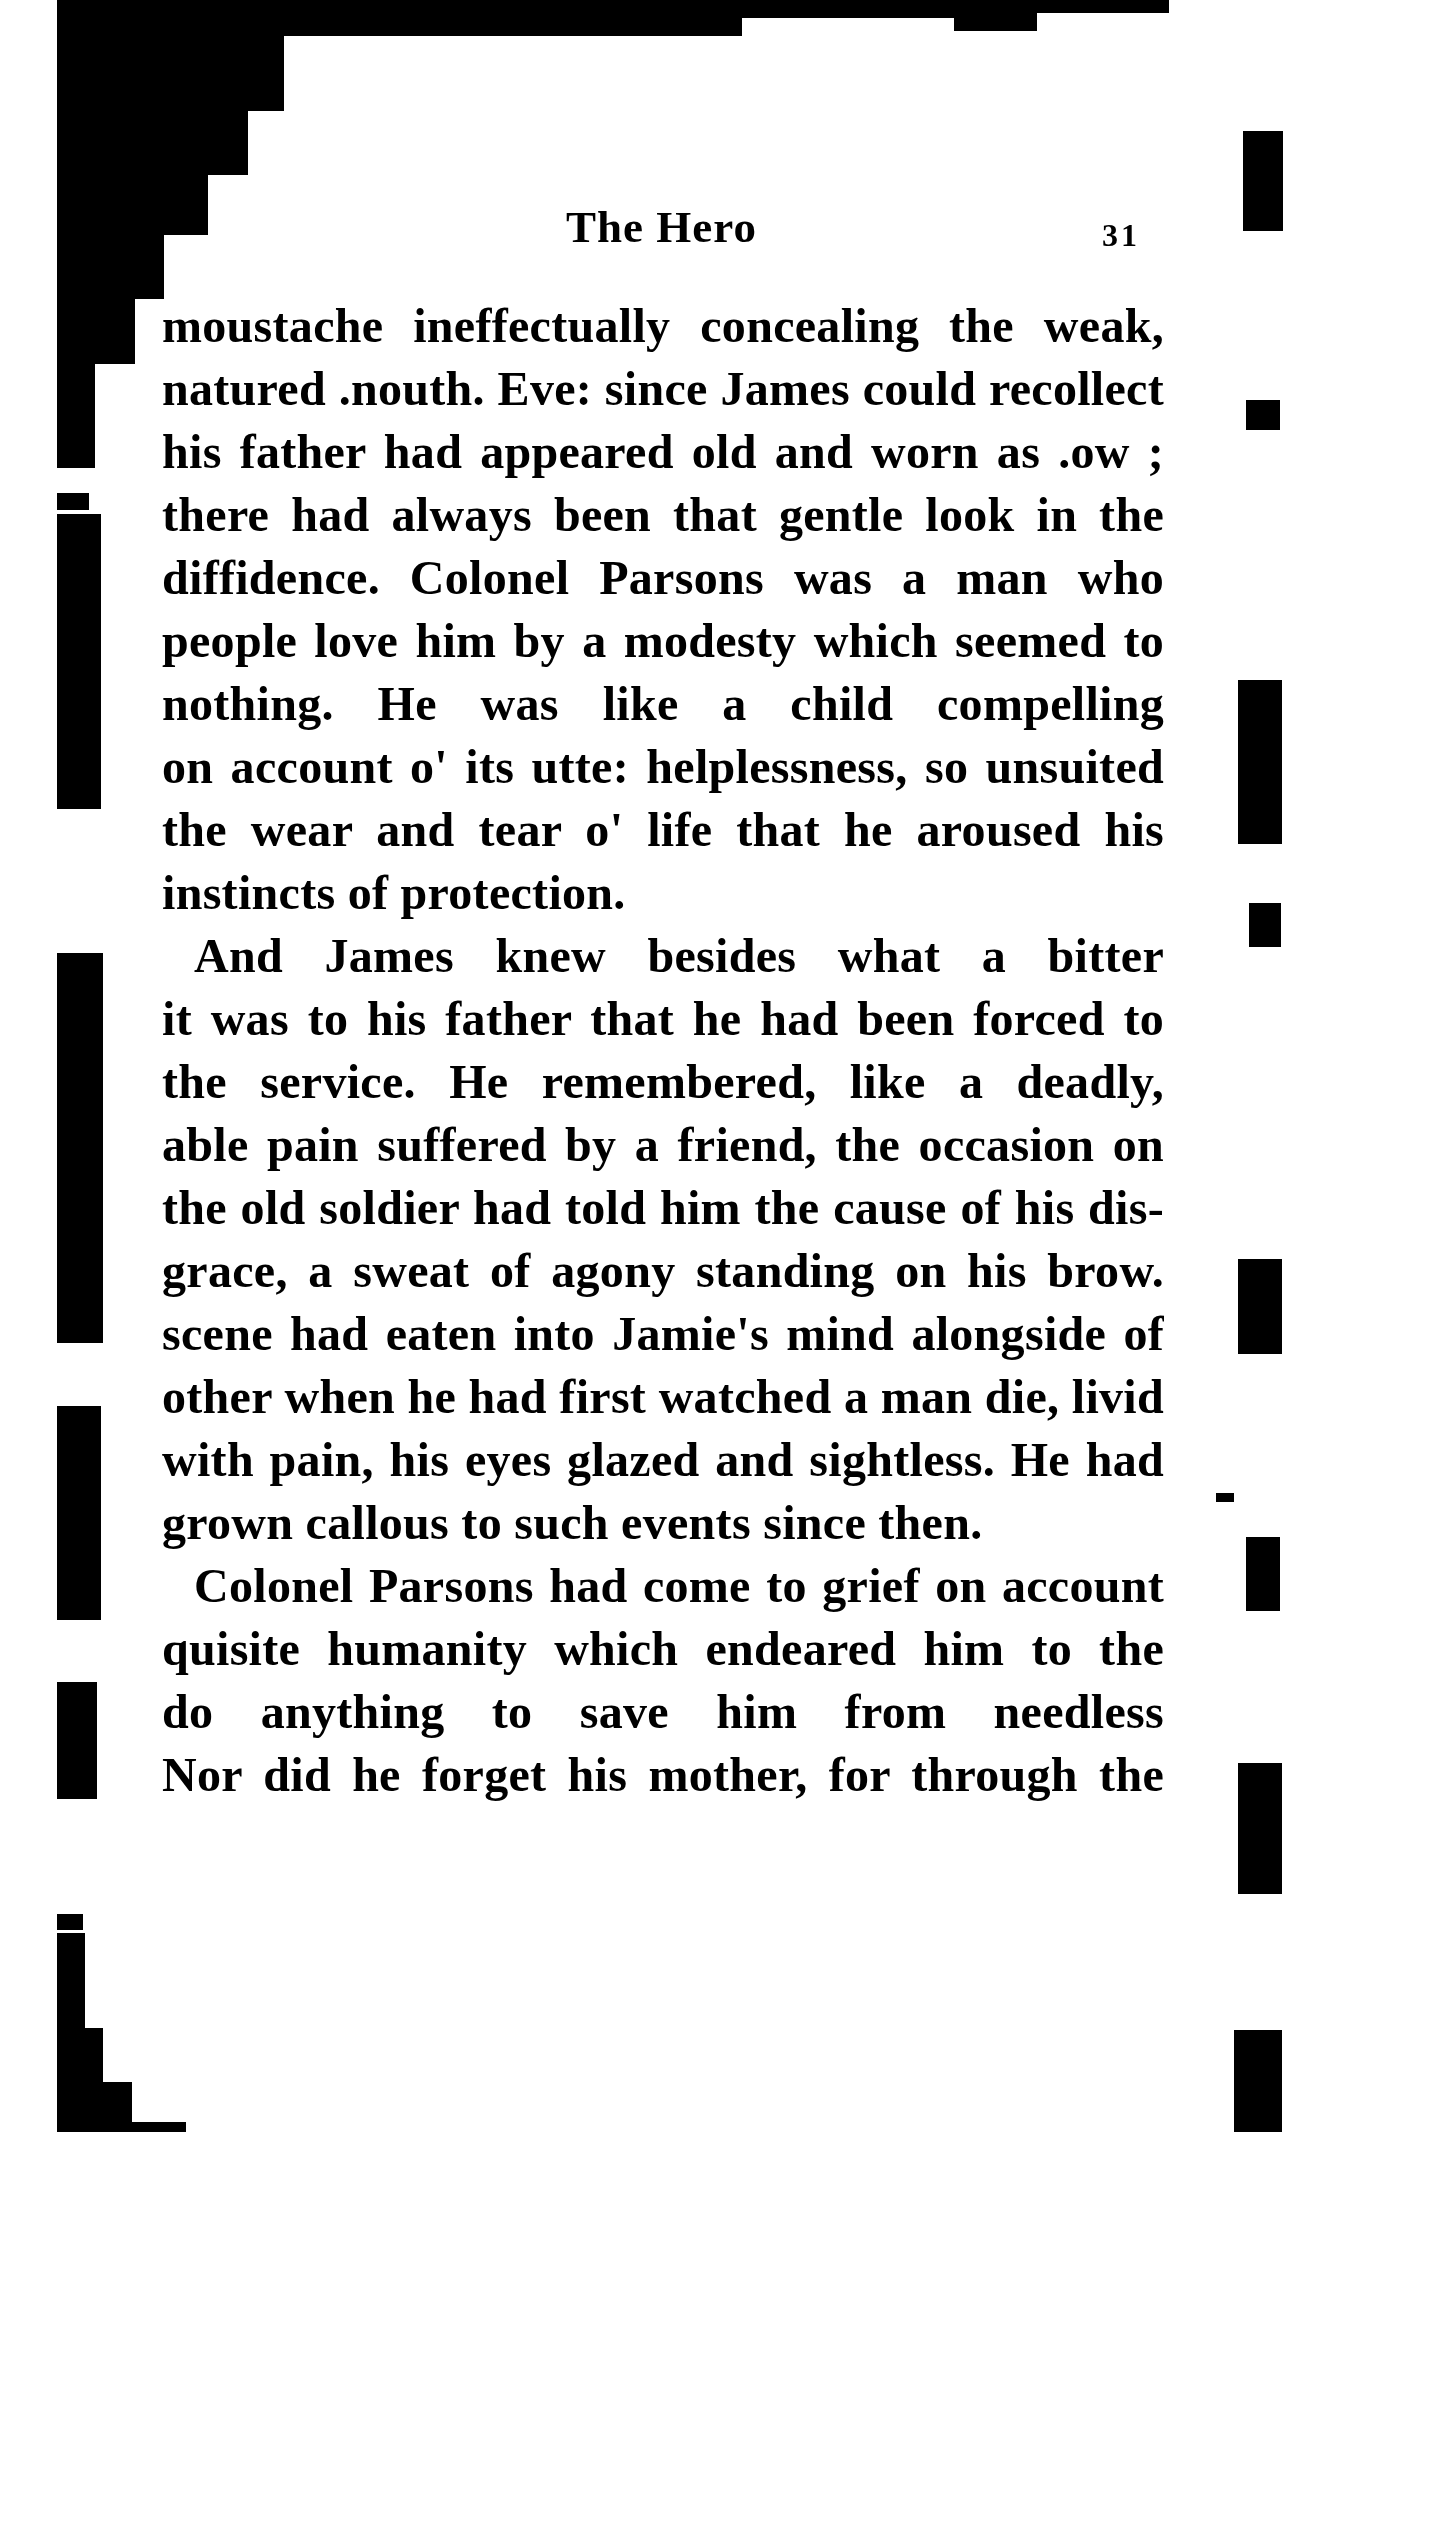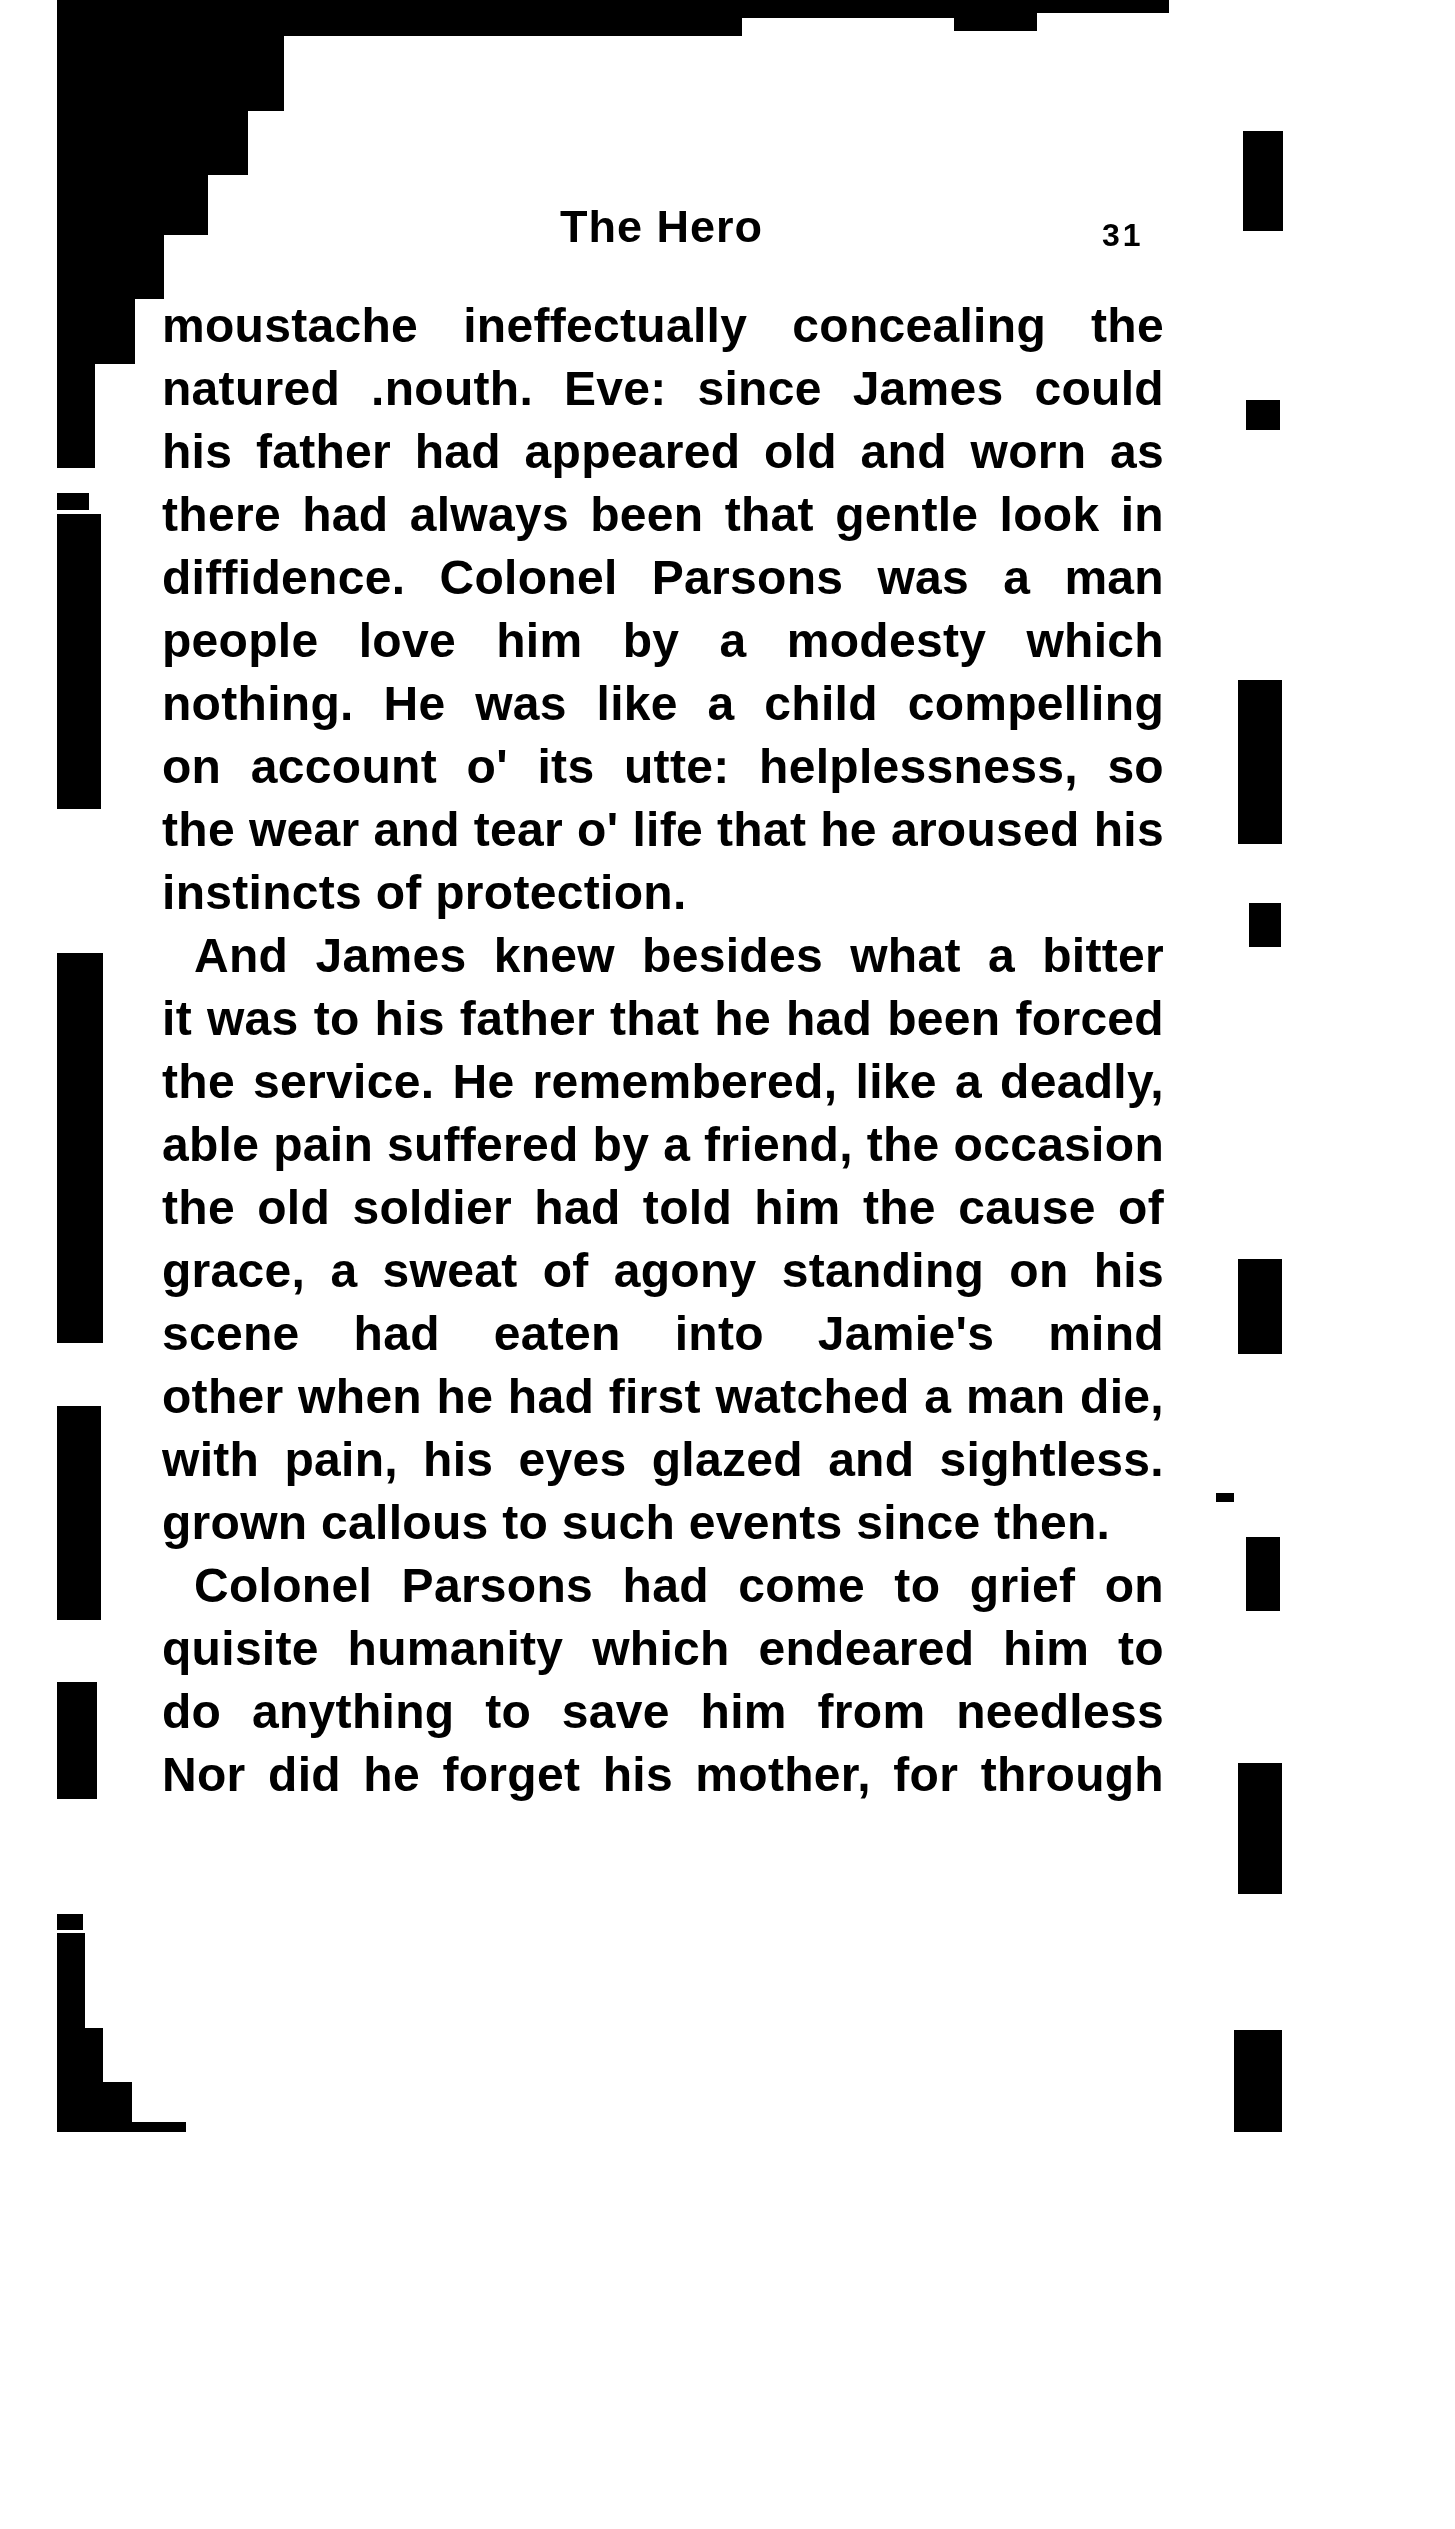--- a/index.html
+++ b/index.html
@@ -2,21 +2,21 @@
 <html><head>
 <meta charset="utf-8">
 <style>
   html, body { margin: 0; padding: 0; background: #ffffff; }
   .page {
     position: relative;
     width: 1456px;
     height: 2132px;
     background: #ffffff;
     overflow: hidden;
-    font-family: Liberation Sans, sans-serif;
+    font-family: Liberation Serif, serif;
     color: #000000;
   }
   
   .ink { position: absolute; background: #000000; }
   .wedge-tl {
     left: 57px; top: 0; width: 227px; height: 468px;
     clip-path: polygon(0 0, 227px 0, 227px 111px, 191px 111px, 191px 175px,
       151px 175px, 151px 235px, 107px 235px, 107px 299px, 78px 299px,
       78px 364px, 38px 364px, 38px 468px, 0 468px);
   }

